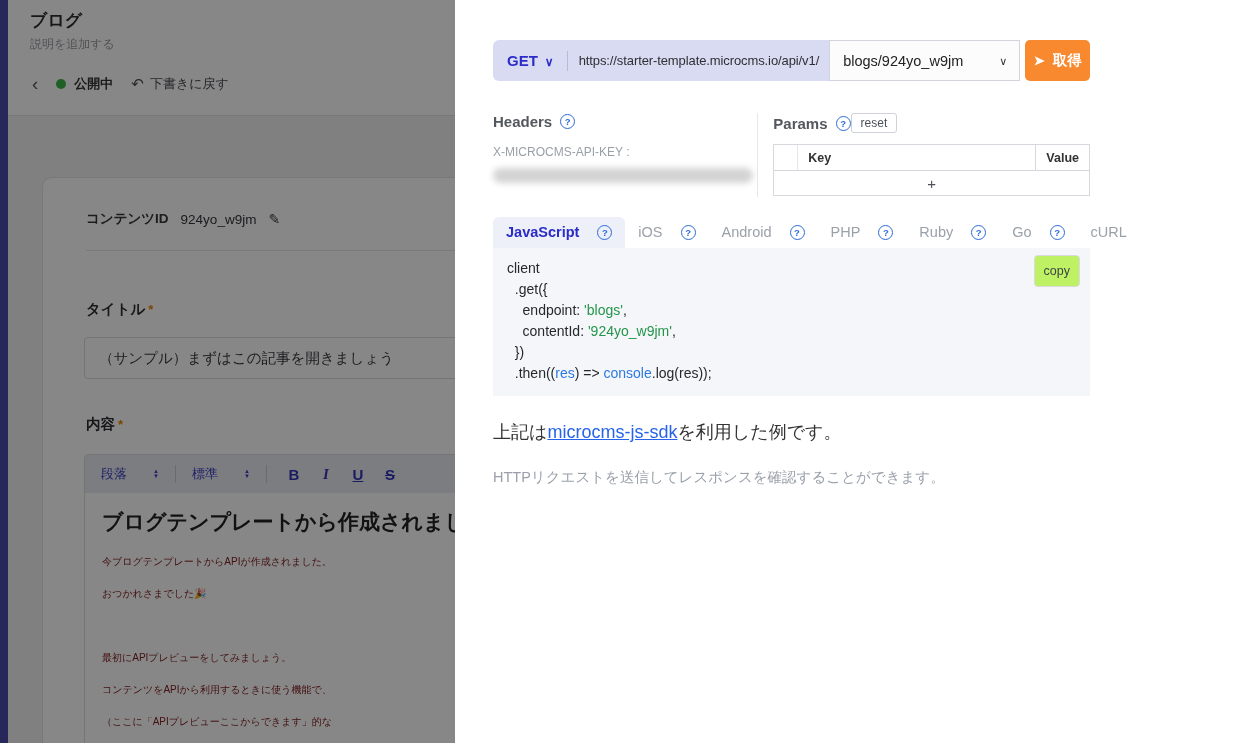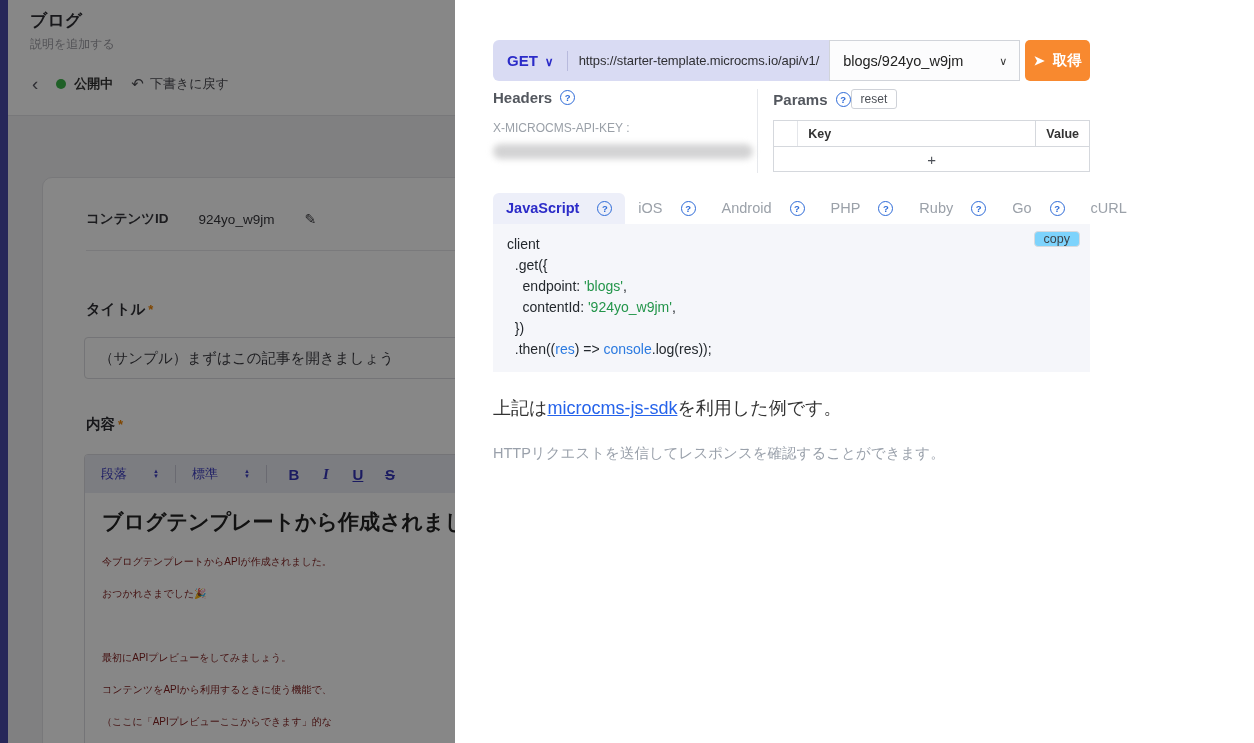--- a/index.html
+++ b/index.html
@@ -19,21 +19,21 @@
   .page-title{position:absolute;left:22px;top:9px;font-size:17px;font-weight:bold;color:#2e2e33;}
   .page-subtitle{position:absolute;left:22px;top:36px;font-size:12px;color:#9b9ba2;}
   .toolbar-row{position:absolute;left:24px;top:74px;display:flex;align-items:center;gap:18px;height:20px;}
   .back-btn{font-size:19px;color:#565660;line-height:16px;cursor:default;}
   .status-chip{display:flex;align-items:center;gap:8px;font-size:13px;font-weight:bold;color:#333;}
   .status-dot{width:10px;height:10px;border-radius:50%;background:var(--status-green);}
   .revert-btn{display:flex;align-items:center;gap:6px;font-size:13px;color:#4c4c52;}
   .revert-btn .icon{font-size:15px;color:#4c4c52;}
 
   .content-card{position:absolute;left:42px;top:177px;width:620px;height:620px;background:#fff;border:1px solid #e3e3e7;border-radius:10px;}
-  .cid-row{position:absolute;left:43px;top:32px;display:flex;align-items:center;gap:30px;font-size:13.5px;}
+  .cid-row{position:absolute;left:43px;top:32px;display:flex;align-items:center;gap:12px;font-size:13.5px;}
   .cid-label{font-weight:bold;color:#36363b;}
   .cid-value{color:#36363b;}
   .cid-edit{font-size:14px;color:#36363b;}
   .cid-divider{position:absolute;left:43px;top:72px;width:540px;height:1px;background:#e6e6ea;}
   .field-label{position:absolute;left:43px;font-size:14.5px;font-weight:bold;color:#2e2e33;}
   .req{color:var(--required-orange);margin-left:3px;font-size:13px;}
   .title-input{position:absolute;left:41px;top:159px;width:560px;height:42px;background:#fff;border:1px solid #dcdce0;border-radius:4px;display:flex;align-items:center;padding:0 14px;font-size:14.5px;color:#3a3a40;}
   .rte{position:absolute;left:41px;top:276px;width:560px;height:330px;border:1px solid #dcdce0;border-radius:4px;overflow:hidden;background:#fff;}
   .rte-toolbar{height:38px;background:#ebecf3;display:flex;align-items:center;padding:0 16px;gap:10px;color:#3d3dc0;font-size:13px;}
   .rte-select{display:flex;align-items:center;gap:26px;}
@@ -54,21 +54,21 @@
   .method-url{display:flex;align-items:center;background:var(--method-bg);border-radius:6px 0 0 6px;padding:0 10px 0 14px;width:364px;}
   .method{color:var(--accent-indigo);font-weight:bold;font-size:15px;}
   .method-chev{color:var(--accent-indigo);font-size:12px;font-weight:bold;margin:2px 0 0 7px;}
   .mu-divider{width:1px;height:20px;background:#b8badd;margin:0 11px 0 13px;}
   .base-url{font-size:13px;color:#2f2f33;white-space:nowrap;letter-spacing:-0.1px;}
   .endpoint-select{width:261px;border:1px solid #d1d4da;background:#fcfcfd;display:flex;align-items:center;justify-content:space-between;padding:0 12px 0 13px;font-size:14.5px;color:#222;}
   .select-chev{color:#333;font-size:11px;margin-top:2px;}
   .fetch-btn{width:92px;margin-left:5px;background:var(--button-orange);border-radius:5px;color:#fff;font-weight:bold;font-size:14.5px;display:flex;align-items:center;justify-content:center;gap:8px;border:none;}
   .send-icon{font-size:13px;line-height:1;}
 
-  .sections-row{display:flex;margin-top:8px;}
+  .sections-row{display:flex;margin-top:32px;}
   .headers-col{width:282px;border-right:1px solid #e6e8ec;padding-bottom:14px;}
   .params-col{flex:1;padding-left:15px;}
   .section-title{display:flex;align-items:center;gap:8px;font-size:15px;font-weight:bold;color:#53575e;}
   .help-icon{width:15px;height:15px;border-radius:50%;border:1.5px solid var(--accent-blue);color:var(--accent-blue);font-size:9.5px;font-weight:bold;display:inline-flex;align-items:center;justify-content:center;flex:none;}
   .api-key-label{margin-top:15px;font-size:12px;color:#9aa0a8;}
   .api-key-blur{margin-top:9px;width:260px;height:15px;border-radius:8px;background:#d3d3d4;filter:blur(3px);}
   .params-head{display:flex;align-items:center;}
   .reset-btn{font-size:12px;color:#4c5057;border:1px solid #cfd2d8;border-radius:3px;padding:2px 9px;background:#fff;}
   .params-table{margin-top:11px;border:1px solid #d5d8dd;}
   .pt-head{display:flex;height:26px;border-bottom:1px solid #d5d8dd;align-items:stretch;}
@@ -78,21 +78,21 @@
   .pt-add{height:24px;display:flex;align-items:center;justify-content:center;font-size:15px;color:#4c5057;cursor:default;}
 
   .tabs-row{display:flex;margin-top:20px;align-items:flex-end;}
   .tab{display:flex;align-items:center;gap:18px;padding:7px 13px 8px;font-size:14.5px;color:#9ba1a9;border-radius:6px 6px 0 0;cursor:default;}
   .tab.active{background:var(--tab-active-bg);color:var(--accent-indigo);font-weight:bold;}
 
   .code-block{background:var(--code-bg);position:relative;padding:10px 14px 12px;font-size:14px;line-height:21px;color:#24292e;}
   .code-line{white-space:pre;}
   .tok-string{color:var(--string-green);}
   .tok-variable{color:var(--variable-blue);}
-  .copy-btn{position:absolute;top:7px;right:10px;background:#7dd3fc;border:1px solid #d8dade;border-radius:4px;font-size:12.5px;color:#3f4348;padding:0 9px;margin-left:21px;}
+  .copy-btn{position:absolute;top:7px;right:10px;background:#bef264;border:1px solid #d8dade;border-radius:4px;font-size:12.5px;color:#3f4348;padding:8px 9px;margin-left:21px;}
 
   .sdk-note{margin-top:24px;font-size:18px;color:#333;}
   .sdk-link{color:var(--link-blue);text-decoration:underline;cursor:pointer;}
   .http-note{margin-top:24px;font-size:14.5px;color:#9aa1ab;}
 </style>
 </head>
 <body>
 
 <div class="left-underlay">
   <div class="side-strip"></div>

